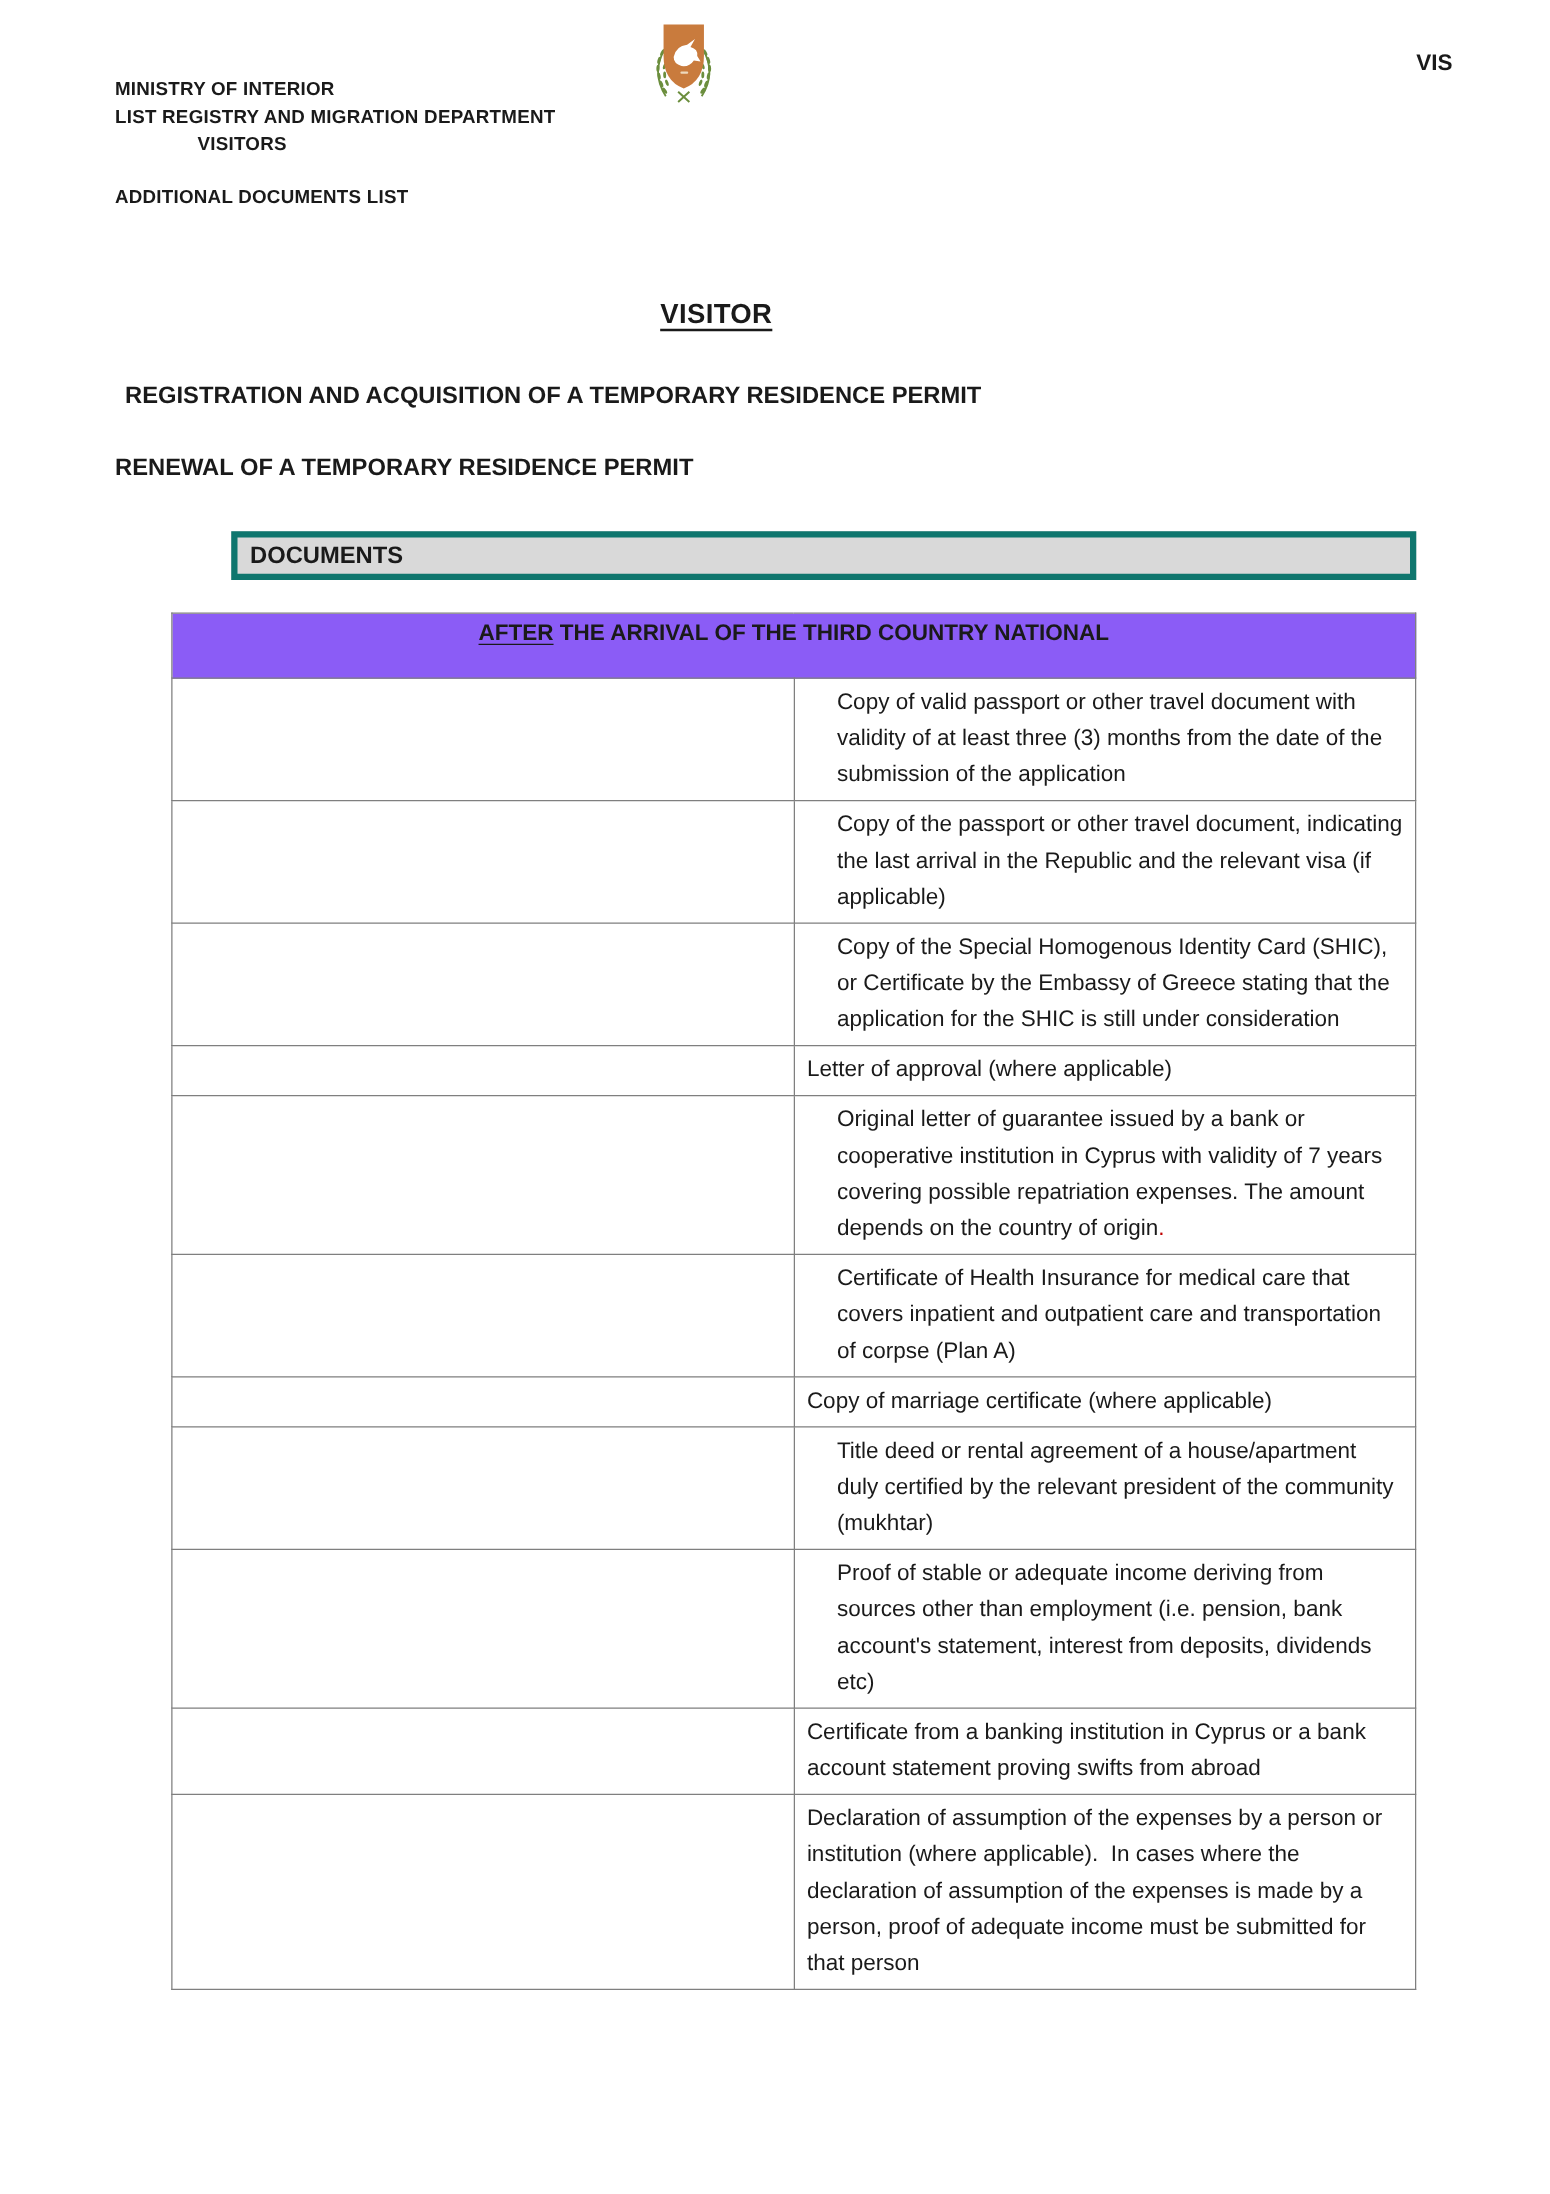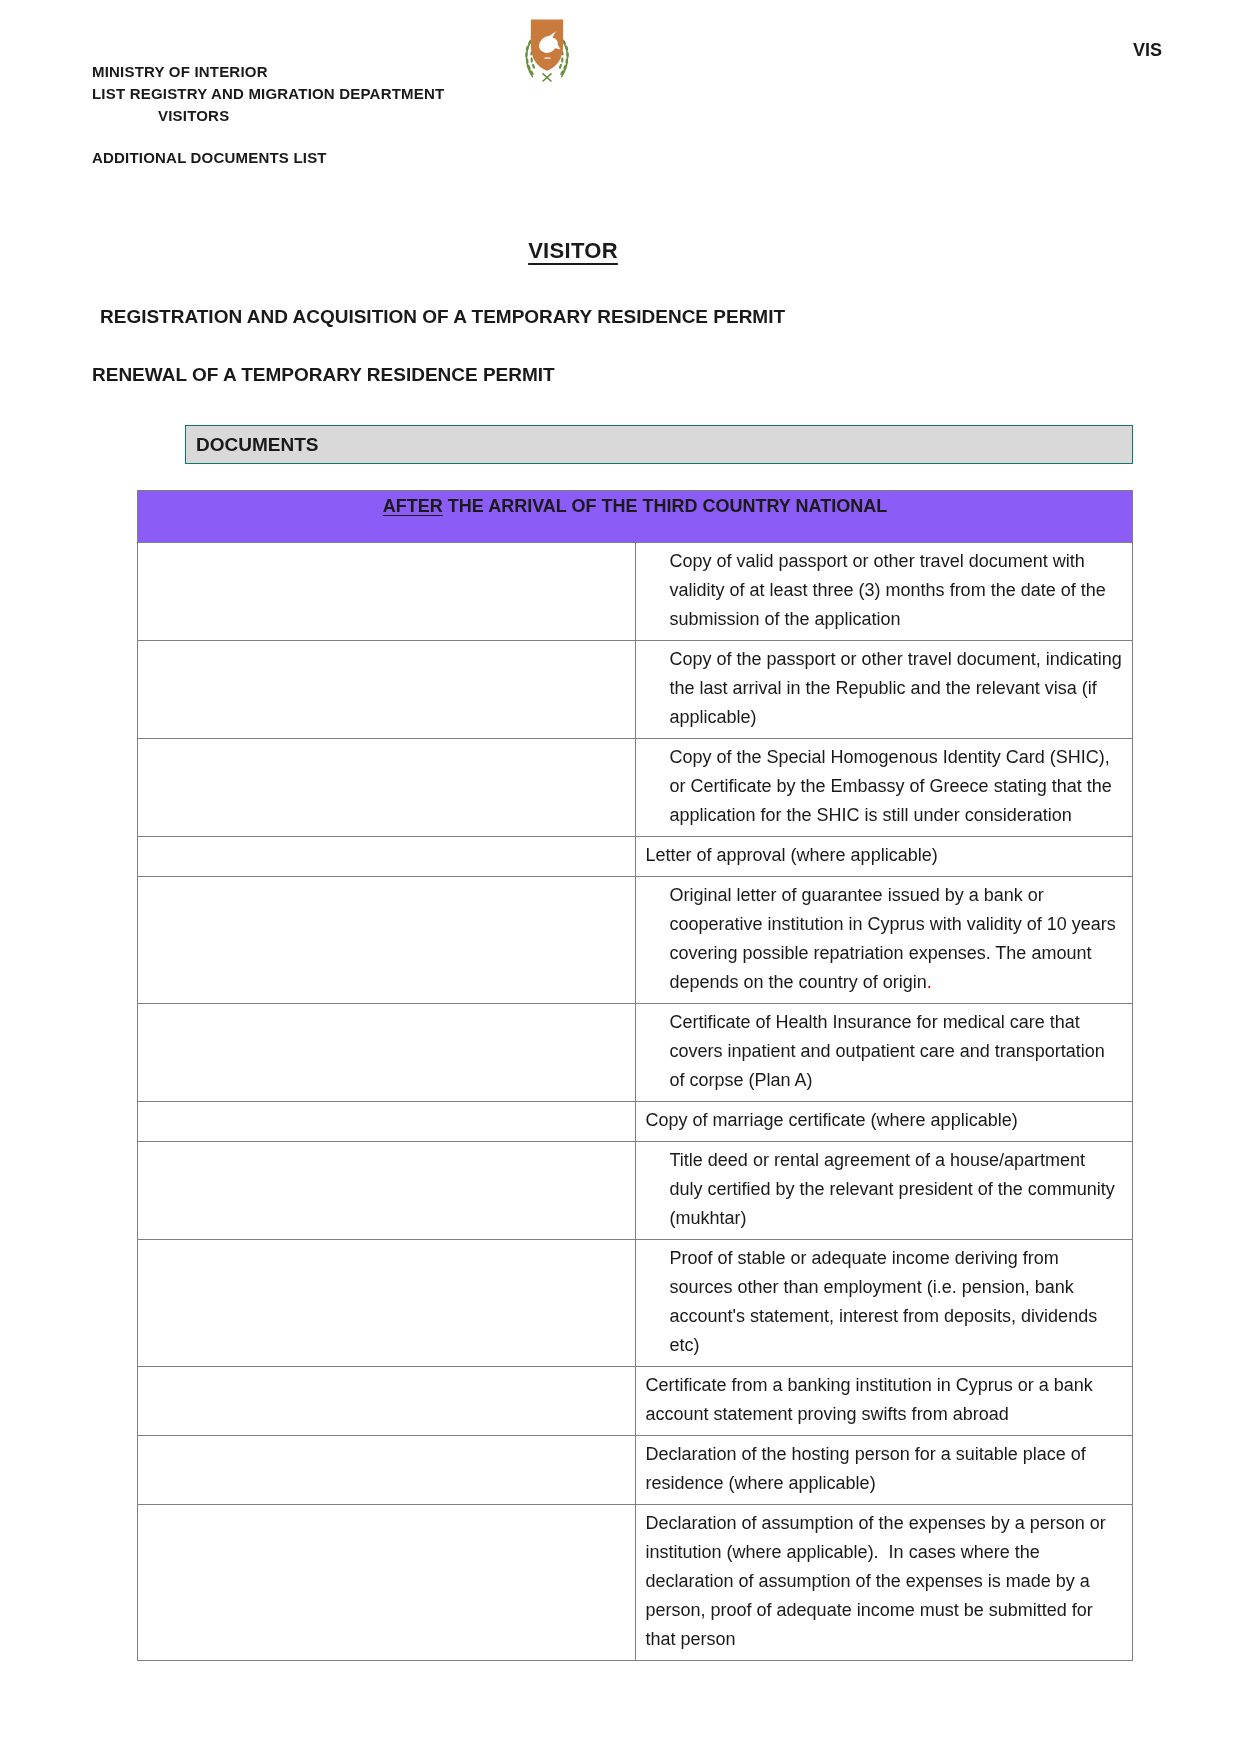--- a/index.html
+++ b/index.html
@@ -24,21 +24,21 @@
   .title{
     font-weight:bold;font-size:22px;letter-spacing:.3px;
     text-decoration:underline;text-decoration-thickness:2px;text-underline-offset:5px;
   }
   
   .h-reg{position:absolute;left:100px;top:306px;font-weight:bold;font-size:19px;}
   .h-ren{position:absolute;left:92px;top:364px;font-weight:bold;font-size:19px;}
   
   .docbar{
     position:absolute;left:185px;top:425px;width:948px;height:39px;
-    background:#d9d9d9;border:1px solid #0f766e;box-sizing:border-box;
+    background:#d9d9d9;border:5px solid #0f766e;box-sizing:border-box;
     display:flex;align-items:center;padding-left:10px;
     font-weight:bold;font-size:19px;
   }
   
   table.doc{
     position:absolute;left:137px;top:490px;width:996px;
     border-collapse:collapse;table-layout:fixed;
   }
   table.doc td,table.doc th{
     border:1px solid #7f7f7f;
@@ -142,21 +142,21 @@
     <tr class="h2">
       <td class="check"></td>
       <td class="doc-cell"><span>Copy of the Special Homogenous Identity Card (SHIC), or Certificate by the Embassy of Greece stating that the application for the SHIC is still under consideration</span><span class="red"></span></td>
     </tr>
     <tr class="h1">
       <td class="check"></td>
       <td class="doc-cell"><span>Letter of approval (where applicable)</span><span class="red"></span></td>
     </tr>
     <tr class="h2">
       <td class="check"></td>
-      <td class="doc-cell"><span>Original letter of guarantee issued by a bank or cooperative institution in Cyprus with validity of 10 years covering possible repatriation expenses. The amount depends on the country of origin</span><span class="red">.</span></td>
+      <td class="doc-cell"><span>Original letter of guarantee issued by a bank or cooperative institution in Cyprus with validity of 7 years covering possible repatriation expenses. The amount depends on the country of origin</span><span class="red">.</span></td>
     </tr>
     <tr class="h2">
       <td class="check"></td>
       <td class="doc-cell"><span>Certificate of Health Insurance for medical care that covers inpatient and outpatient care and transportation of corpse (Plan A)</span><span class="red"></span></td>
     </tr>
     <tr class="h1">
       <td class="check"></td>
       <td class="doc-cell"><span>Copy of marriage certificate (where applicable)</span><span class="red"></span></td>
     </tr>
     <tr class="h2">
@@ -164,24 +164,20 @@
       <td class="doc-cell"><span>Title deed or rental agreement of a house/apartment duly certified by the relevant president of the community (mukhtar)</span><span class="red"></span></td>
     </tr>
     <tr class="h2">
       <td class="check"></td>
       <td class="doc-cell"><span>Proof of stable or adequate income deriving from sources other than employment (i.e. pension, bank account's statement, interest from deposits, dividends etc)</span><span class="red"></span></td>
     </tr>
     <tr class="h2b">
       <td class="check"></td>
       <td class="doc-cell"><span>Certificate from a banking institution in Cyprus or a bank account statement proving swifts from abroad</span><span class="red"></span></td>
     </tr>
-    <tr class="hsp">
-      <td class="check"></td>
-      <td class="doc-cell"><span>Declaration of the hosting person for a suitable place of residence (where applicable)</span><span class="red"></span></td>
-    </tr>
     <tr class="h3">
       <td class="check"></td>
       <td class="doc-cell"><span>Declaration of assumption of the expenses by a person or institution (where applicable).  In cases where the declaration of assumption of the expenses is made by a person, proof of adequate income must be submitted for that person</span><span class="red"></span></td>
     </tr>
   </tbody>
     </table>
 
 </div>
 
 </body></html>

